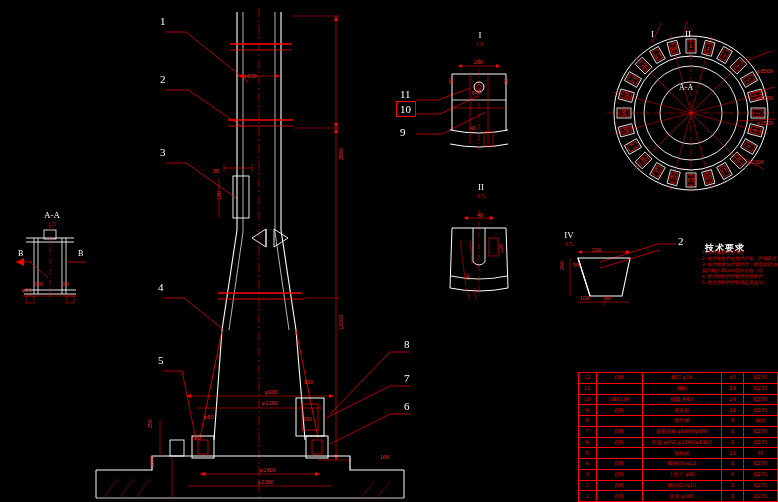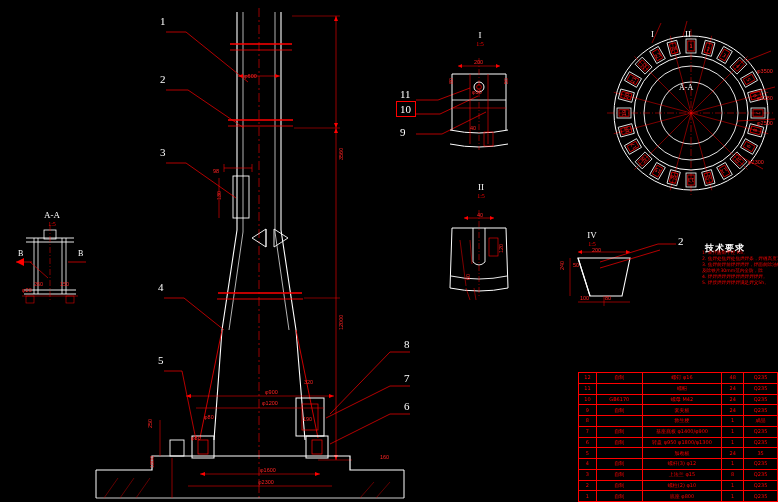--- a/index.html
+++ b/index.html
@@ -351,21 +351,21 @@
 <div class="lbl" style="left:678px;top:236px;">2</div>
 
 <div class="hdr" style="left:466px;top:30px;width:28px;">
   <span>I</span>
   <span class="sc">1:5</span>
 </div>
 <div class="hdr" style="left:467px;top:182px;width:28px;">
   <span>II</span>
   <span class="sc">1:5</span>
 </div>
-<div class="hdr" style="left:578px;top:230px;width:28px;">
+<div class="hdr" style="left:555px;top:230px;width:28px;">
   <span>IV</span>
   <span class="sc">1:5</span>
 </div>
 <div class="hdr" style="left:38px;top:210px;width:28px;">
   <span>A-A</span>
   <span class="sc">1:5</span>
 </div>
 <div class="lbl" style="left:679px;top:84px;font-size:8px;">A-A</div>
 <div class="lbl" style="left:78px;top:250px;font-size:8px;">B</div>
 <div class="lbl" style="left:18px;top:250px;font-size:8px;">B</div>

